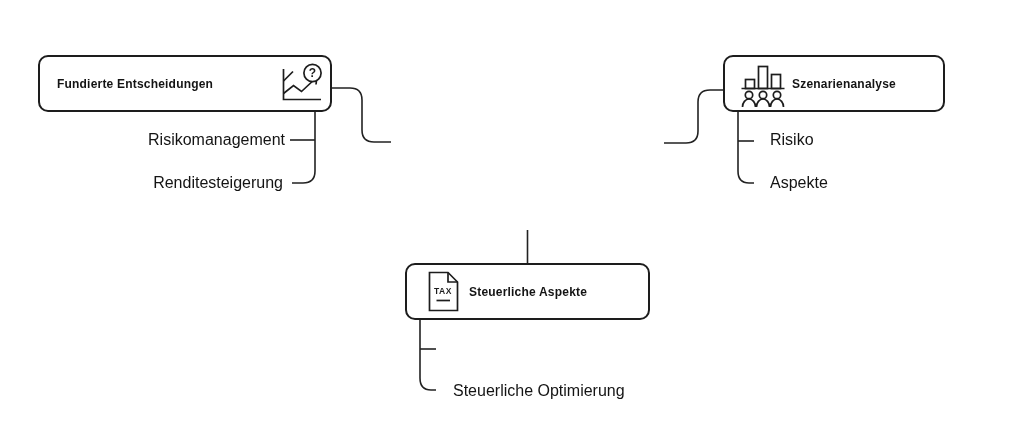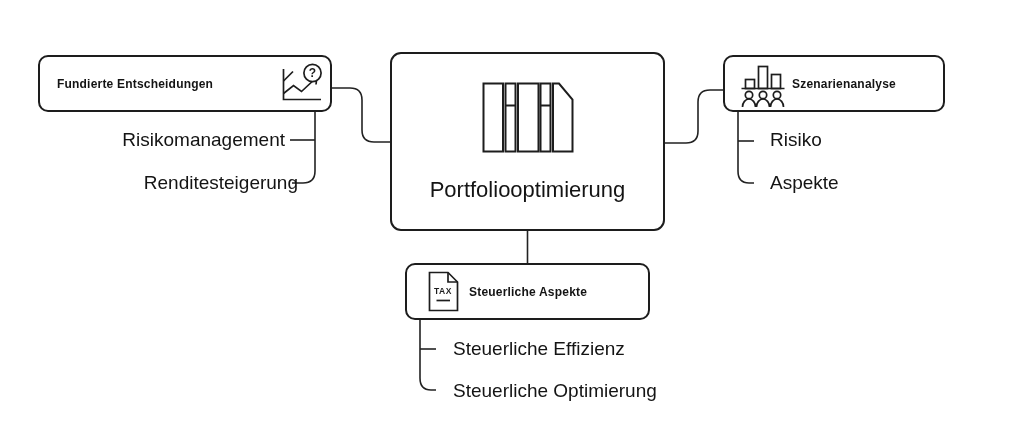--- a/index.html
+++ b/index.html
@@ -43,26 +43,26 @@
     font-size:22px;
     font-weight:500;
     margin-top:23px;
     white-space:nowrap;
   }
   .node-left{left:38px;top:55px;width:294px;height:57px;padding:0 3px 0 17px;justify-content:space-between;}
   .node-right{left:723px;top:55px;width:222px;height:57px;padding:16px 15px;gap:6px;}
   .node-bottom{left:405px;top:263px;width:245px;height:57px;padding:4px 19px;gap:9px;}
   .sub-label{
     position:absolute;
-    font-size:19px;
+    font-size:16px;
     line-height:21px;
     white-space:nowrap;
   }
   .sub-l1{right:739px;top:129px;}
-  .sub-l2{right:726px;top:172px;}
+  .sub-l2{right:741px;top:172px;}
   .sub-r1{left:770px;top:129px;}
   .sub-r2{left:770px;top:172px;}
   .sub-b1{left:453px;top:338px;}
   .sub-b2{left:453px;top:380px;}
   .icon-qtext{font-family:"Liberation Sans",sans-serif;font-size:12px;font-weight:bold;fill:#1d1d1d;}
   .icon-taxtext{font-family:"Liberation Sans",sans-serif;font-size:8.5px;font-weight:bold;letter-spacing:.6px;fill:#1d1d1d;}
 </style>
 </head>
 <body>
 
@@ -73,32 +73,20 @@
     <path d="M664 143 H686 Q698 143 698 131 V102 Q698 90 710 90 H723"></path>
     <path d="M527.5 230 V264"></path>
     <path d="M315 111 V171 Q315 183 303 183 H292"></path>
     <path d="M290 140 H315"></path>
     <path d="M738 111 V171 Q738 183 749 183 H754"></path>
     <path d="M738 141 H754"></path>
     <path d="M420 319 V378 Q420 390 431 390 H436"></path>
     <path d="M420 349 H436"></path>
   </svg>
 
-  <div class="node node-center">
-    <svg class="center-icon" width="92" height="72" viewBox="0 0 92 72">
-      <rect class="stroke" x="1.5" y="1.5" width="19.5" height="68"></rect>
-      <rect class="stroke" x="23.5" y="1.5" width="10" height="68"></rect>
-      <path class="stroke" d="M23.5 23.5 H33.5"></path>
-      <rect class="stroke" x="36" y="1.5" width="20.5" height="68"></rect>
-      <rect class="stroke" x="58.5" y="1.5" width="10" height="68"></rect>
-      <path class="stroke" d="M58.5 23.5 H68.5"></path>
-      <path class="stroke" d="M71 1.5 H77 L90.5 17.5 V69.5 H71 Z"></path>
-    </svg>
-    <div class="center-label">Portfoliooptimierung</div>
-  </div>
 
   <div class="node node-left">
     <span class="node-title">Fundierte Entscheidungen</span>
     <svg width="50" height="44" viewBox="0 0 50 44">
       <path class="thin" d="M6.5 7 V37.5 H44"></path>
       <path class="thin" d="M6.5 19 L16 9.5"></path>
       <path class="thin" d="M6.5 31.5 L16.5 23.5 L24.5 29.5 L39.5 15.5"></path>
       <path class="thin" d="M32 15.5 L40 14.3 L39 22.5"></path>
       <circle class="fillwhite" cx="35.5" cy="11" r="8.6"></circle>
       <text class="icon-qtext" x="35.5" y="15.3" text-anchor="middle">?</text>
@@ -128,16 +116,15 @@
       <text class="icon-taxtext" x="17" y="23" text-anchor="middle">TAX</text>
       <path class="thin" d="M10.5 29.5 H24"></path>
     </svg>
     <span class="node-title">Steuerliche Aspekte</span>
   </div>
 
   <div class="sub-label sub-l1">Risikomanagement</div>
   <div class="sub-label sub-l2">Renditesteigerung</div>
   <div class="sub-label sub-r1">Risiko</div>
   <div class="sub-label sub-r2">Aspekte</div>
-  <div class="sub-label sub-b1">Steuerliche Effizienz</div>
   <div class="sub-label sub-b2">Steuerliche Optimierung</div>
 
 </div>
 
 </body></html>

